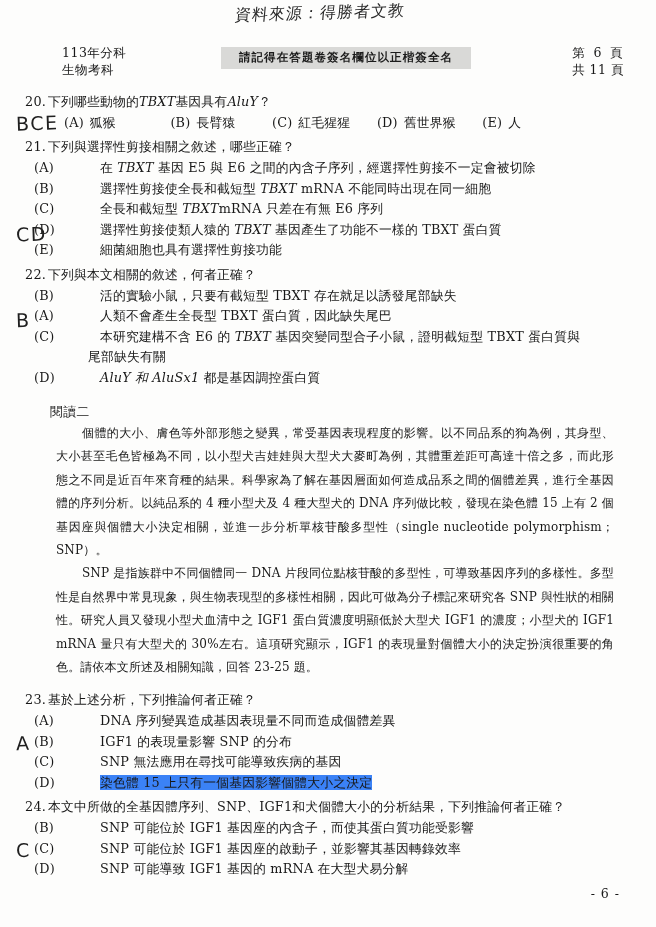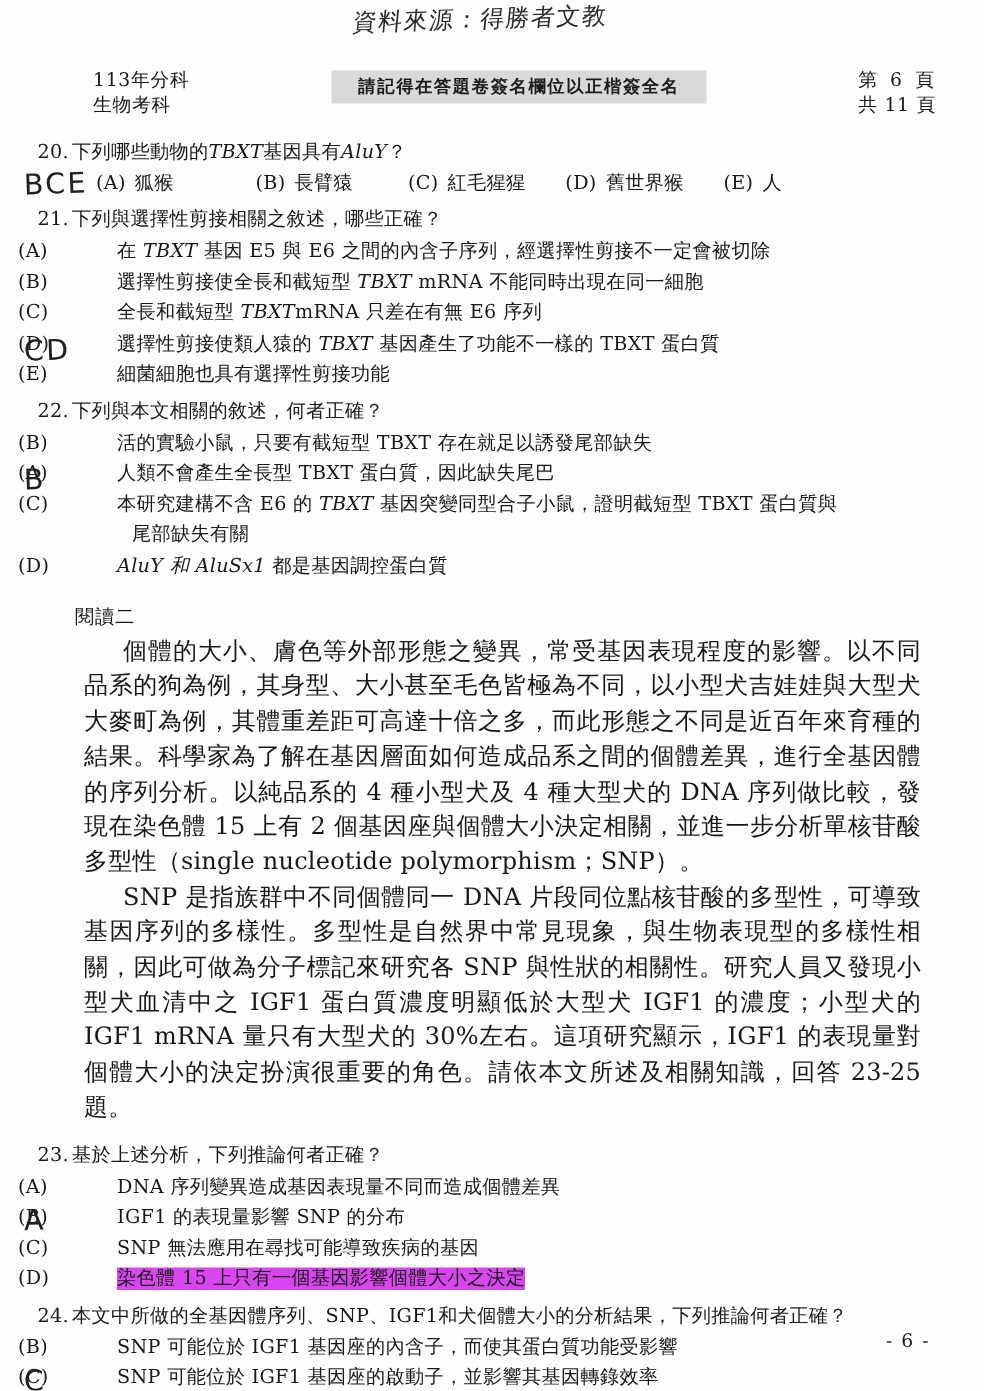--- a/index.html
+++ b/index.html
@@ -105,40 +105,40 @@
     width: 24px;
     margin-left: -26px;
     text-align: right;
     padding-right: 2px;
   }
 
   .opts { margin-top: 1px; }
   .opt {
     font-size: 12.8px;
     line-height: 20.5px;
-    padding-left: 88px;
+    padding-left: 110px;
     text-indent: -38px;
     letter-spacing: 0.2px;
   }
   .opt .lbl { display: inline-block; width: 28px; }
   .opt.cont { text-indent: 0; padding-left: 88px; }
 
   
   .opts-inline {
     font-size: 12.8px;
     line-height: 21px;
     padding-left: 64px;
     letter-spacing: 0.2px;
     white-space: nowrap;
   }
   .opts-inline .oi { display: inline-block; }
   .opts-inline .lbl { margin-right: 6px; }
 
   .ital { font-style: italic; }
-  .shade { background: #d946ef; }
+  .shade { background: #3b82f6; }
 
   
   .margin-ans {
     position: absolute;
     left: 16px;
     font-size: 19px;
     letter-spacing: 1.5px;
     transform: rotate(-2deg);
     color: #202020;
   }
@@ -147,21 +147,21 @@
   #reading {
     margin-top: 14px;
   }
   #reading-title {
     font-size: 12.8px;
     line-height: 20px;
     padding-left: 50px;
     letter-spacing: 0.5px;
   }
   .para {
-    font-size: 16px;
+    font-size: 12px;
     line-height: 23.4px;
     padding: 0 42px 0 56px;
     text-align: justify;
     text-justify: inter-ideograph;
     text-indent: 26px;
     letter-spacing: 0.15px;
   }
   .para + .para { margin-top: 0px; }
 
   

